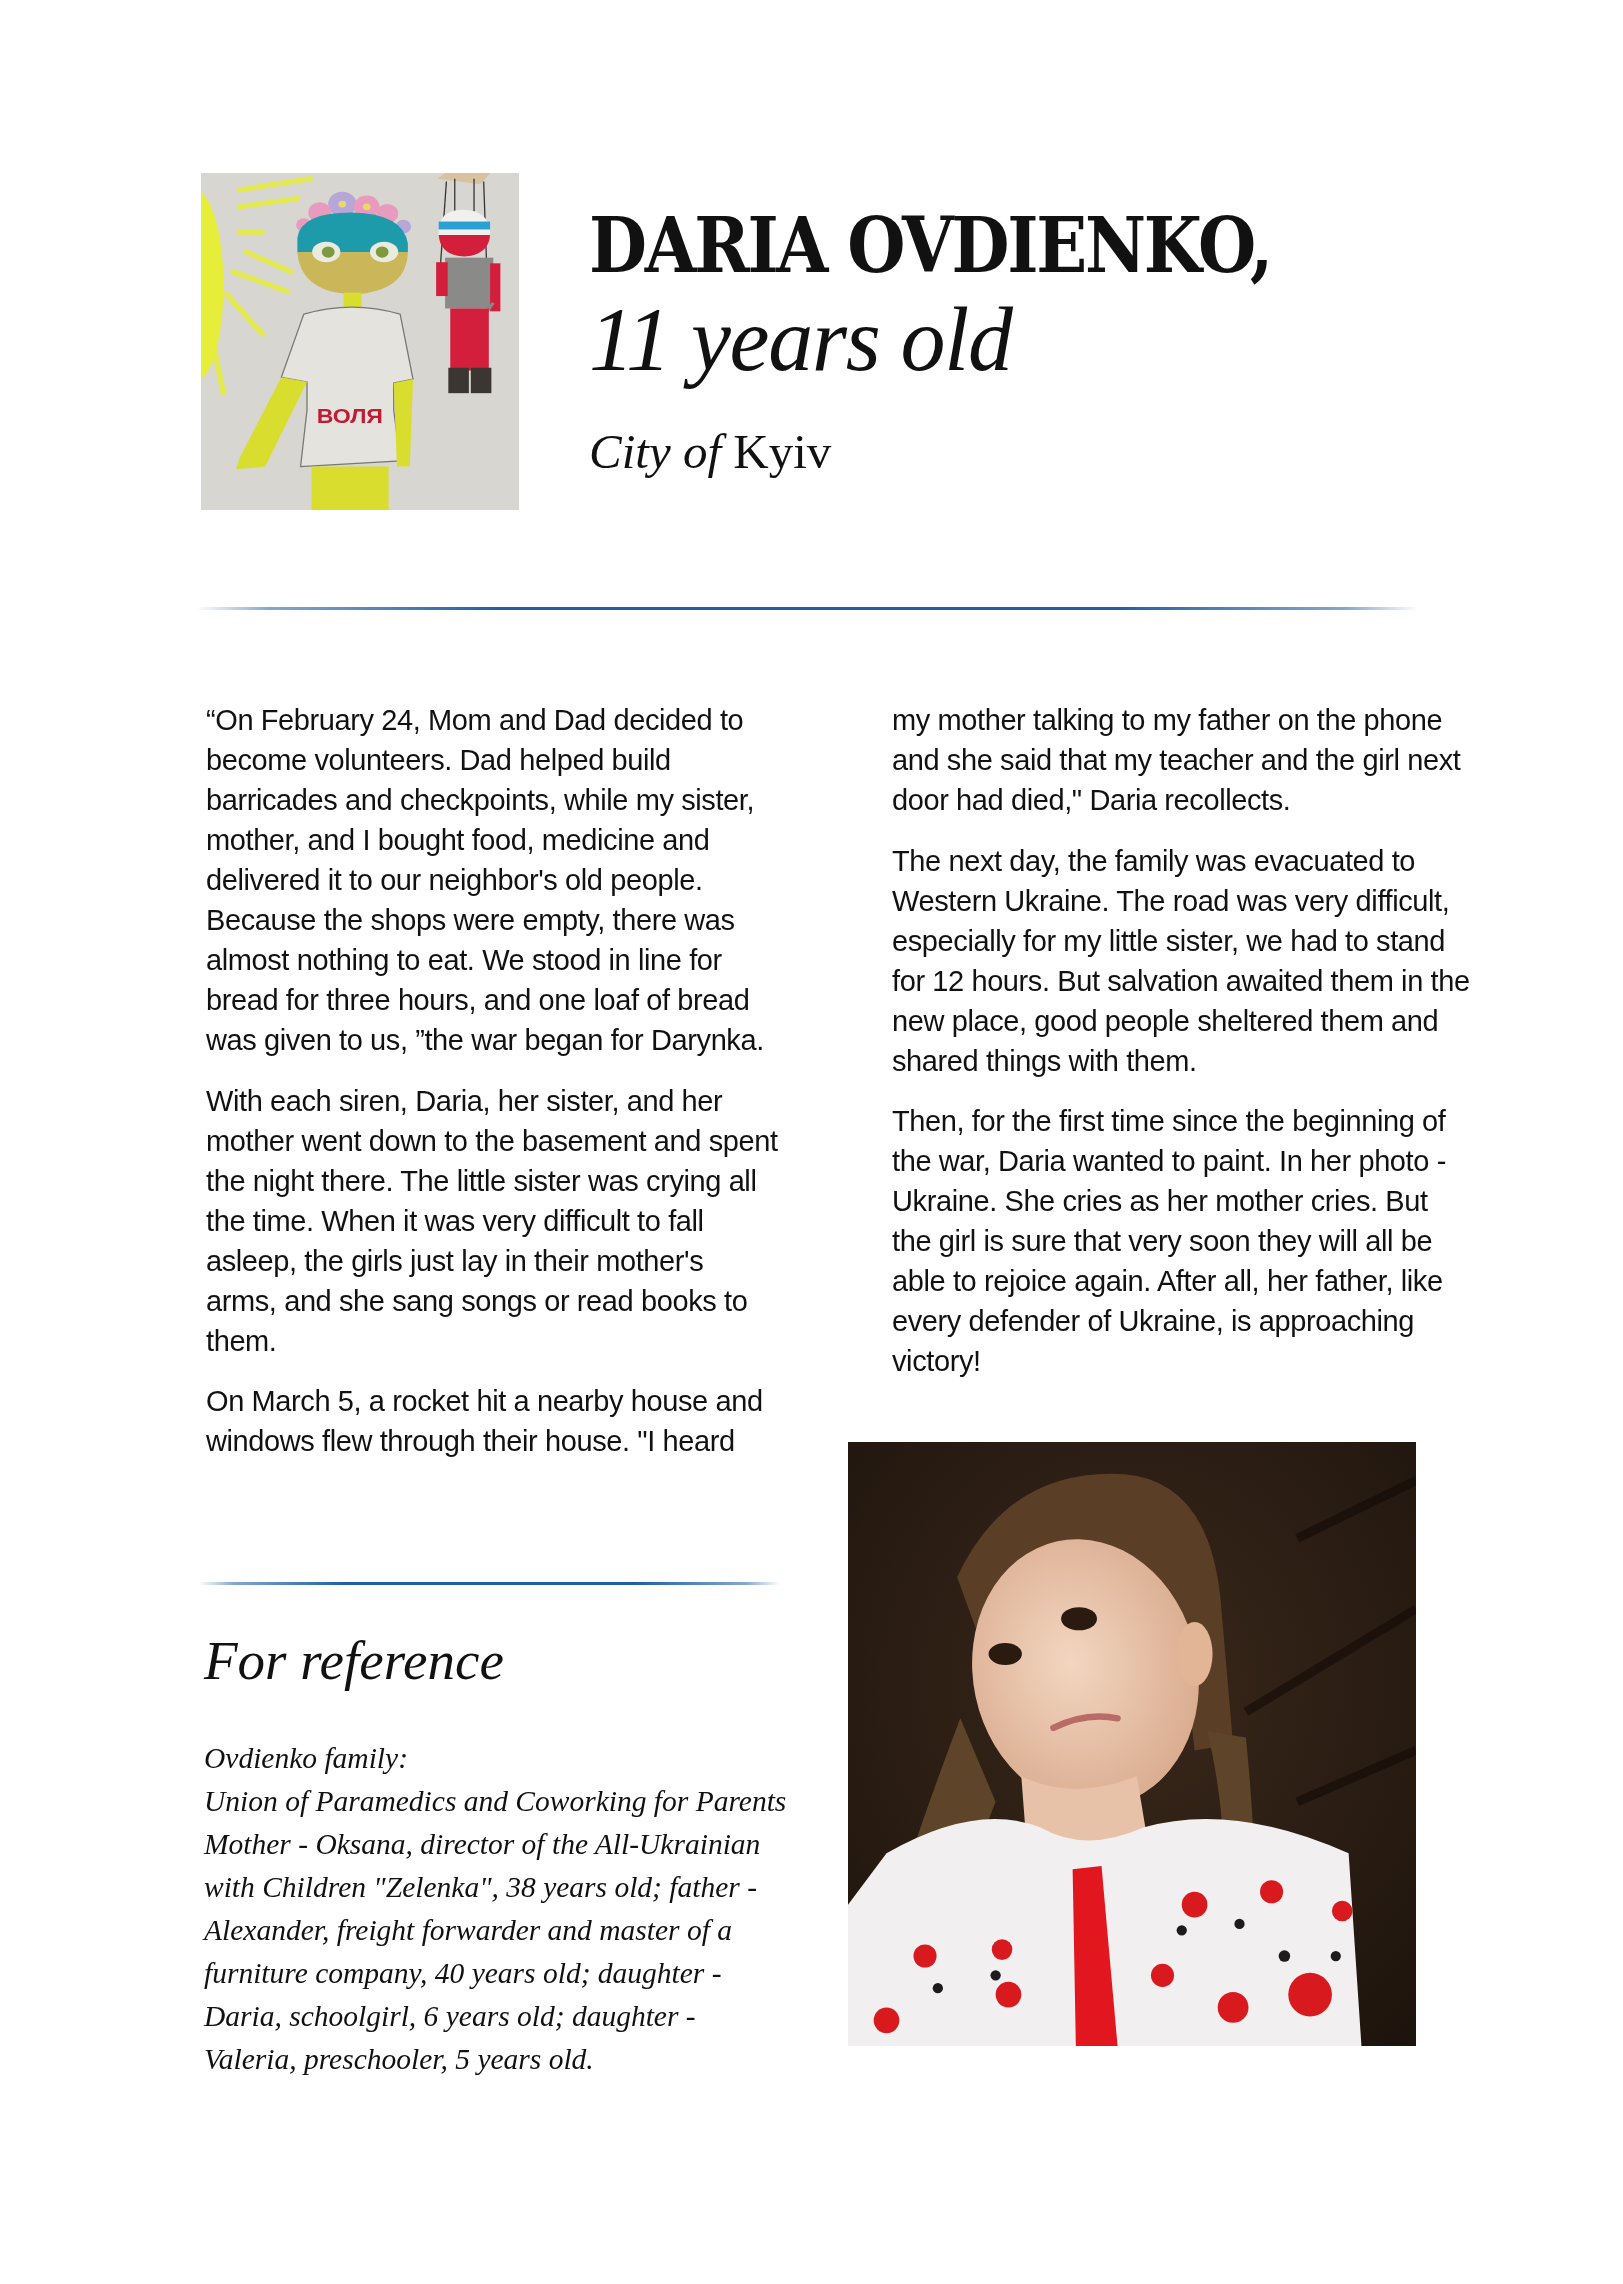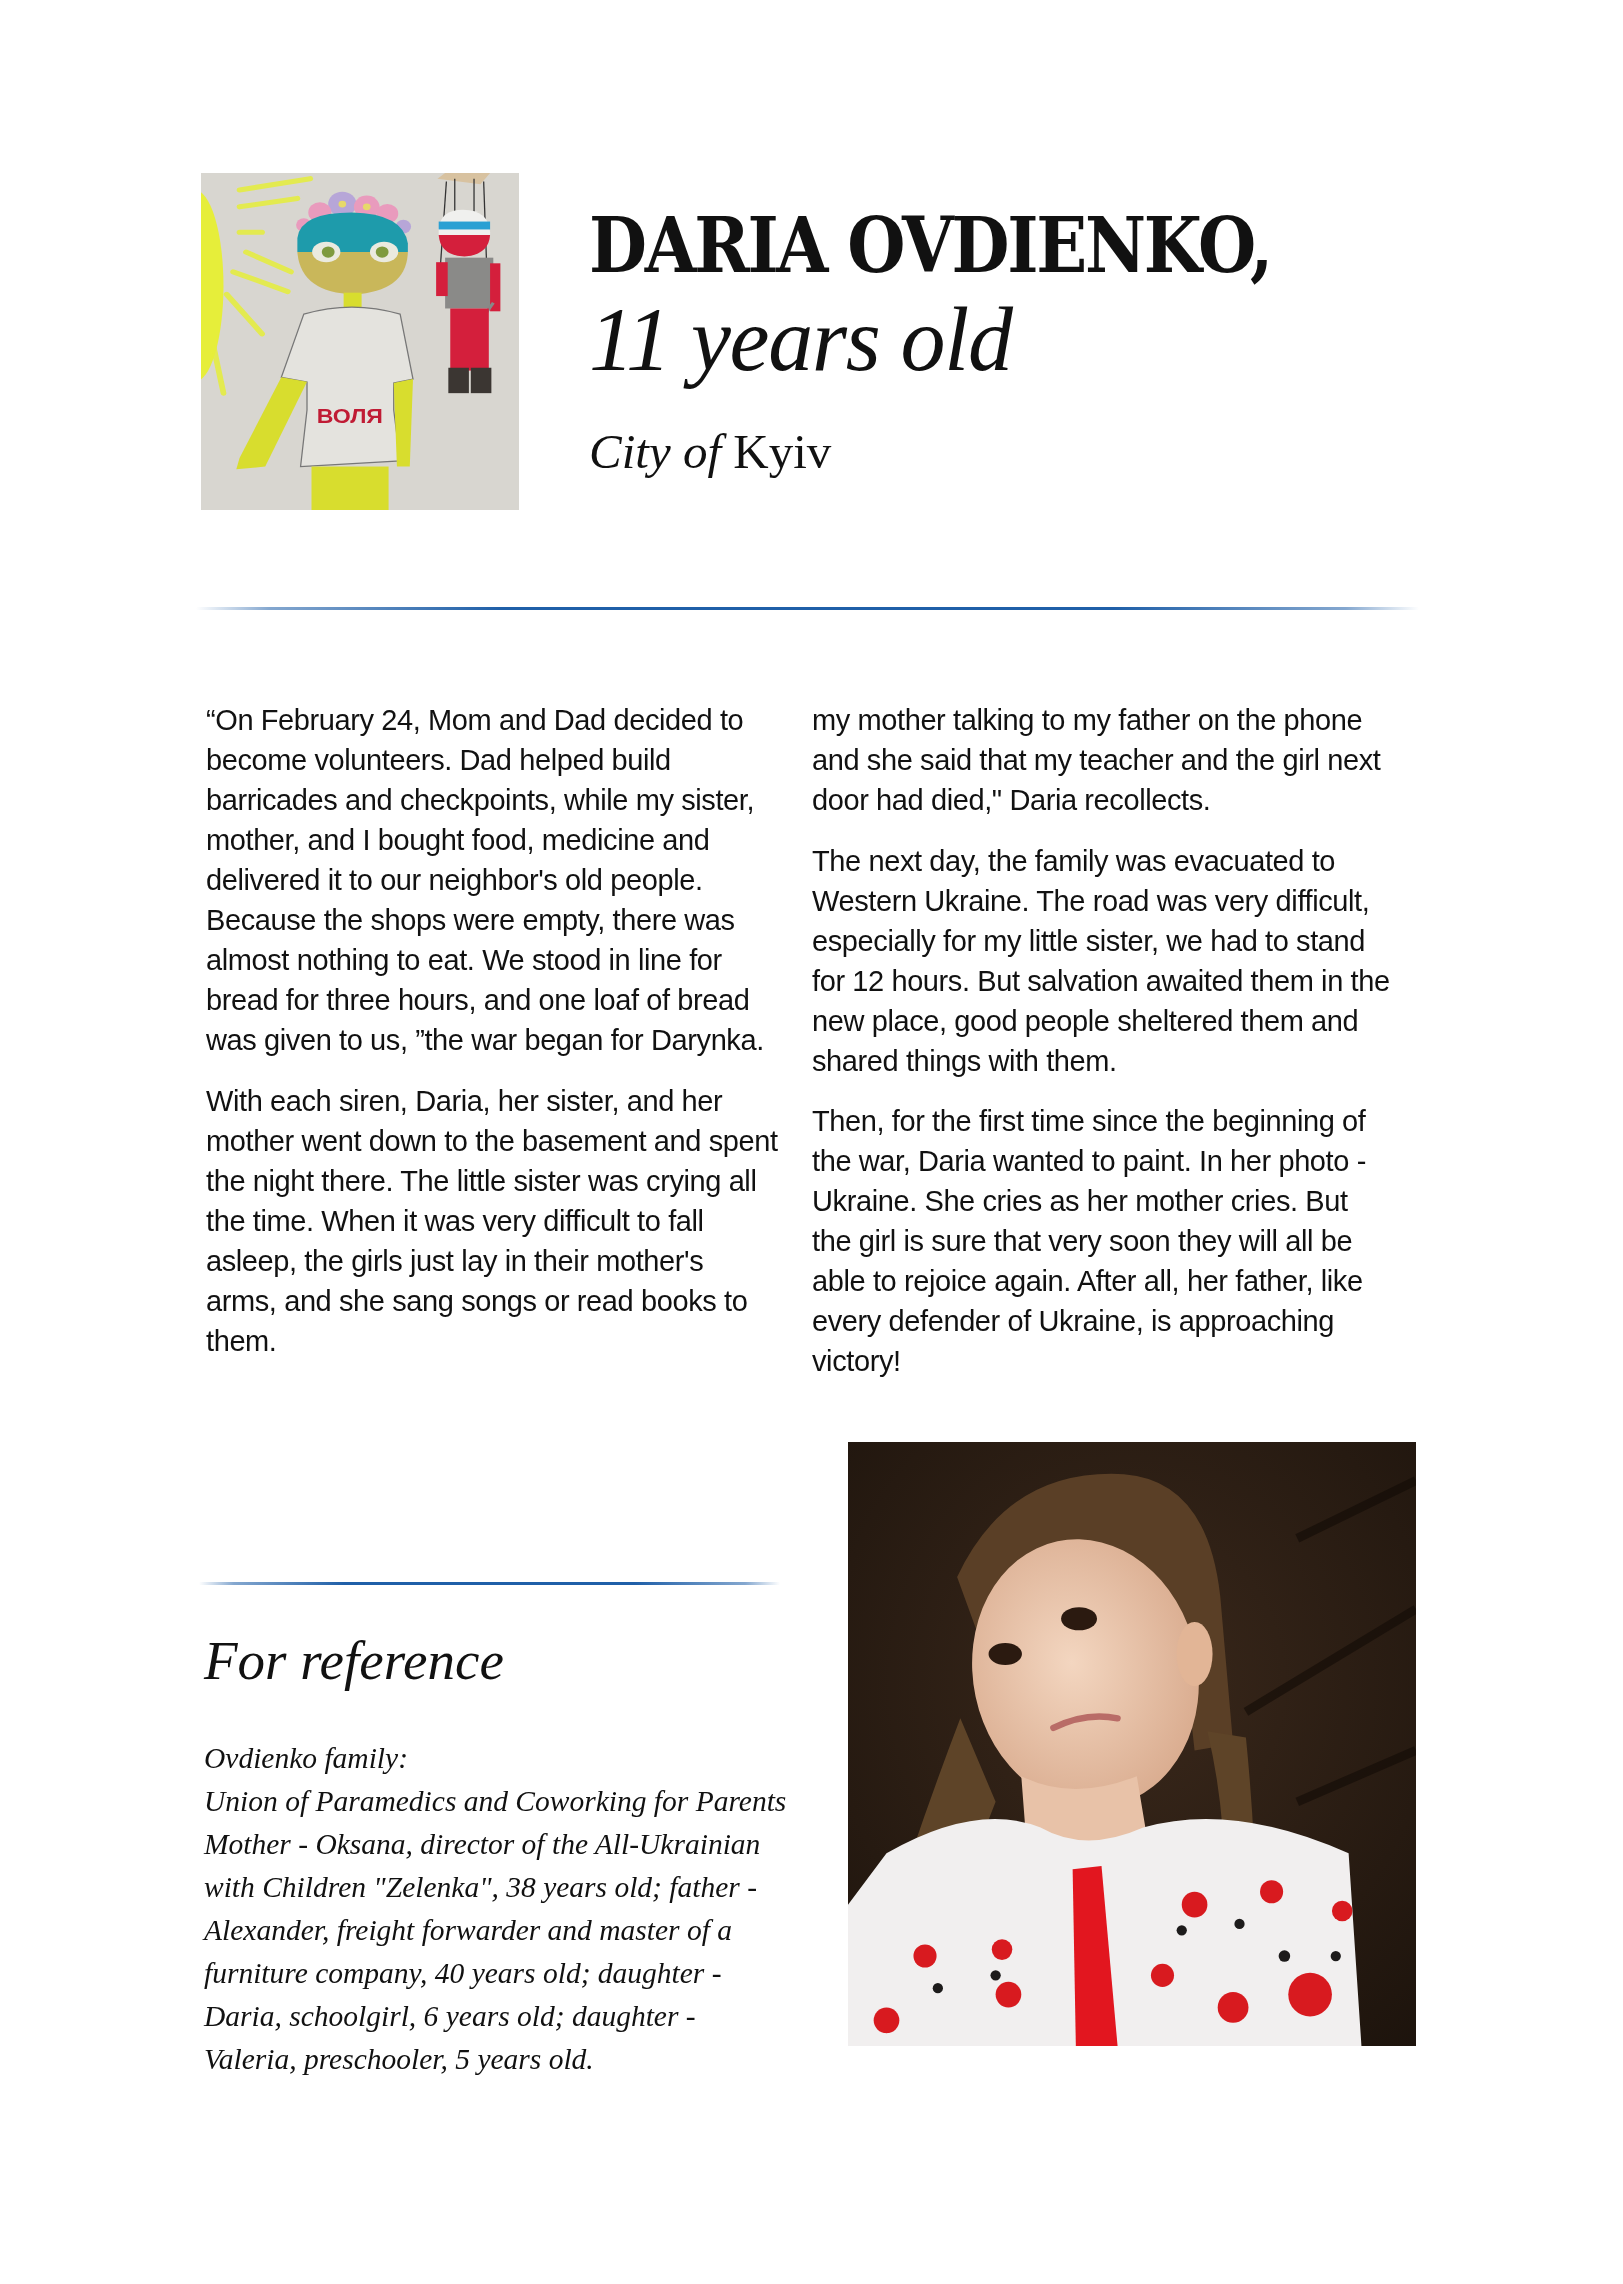--- a/index.html
+++ b/index.html
@@ -45,21 +45,21 @@
   .divider-ref { left: 199px; top: 1582px; width: 581px; }
 
   
   .col {
     font-family: "Liberation Sans", "DejaVu Sans", sans-serif;
     font-size: 29px; line-height: 40px; color: #111;
     letter-spacing: -0.4px;
   }
   .col p { margin: 0 0 20.5px 0; }
   .col-left { left: 206px; top: 700px; width: 575px; }
-  .col-right { left: 812px; top: 700px; width: 578px; }
+  .col-right { left: 892px; top: 700px; width: 578px; }
 
   
   .ref-heading {
     left: 204px; top: 1625px; margin: 0;
     font-family: "Liberation Serif", "DejaVu Serif", serif;
     font-style: italic; font-weight: normal; font-size: 55px; line-height: 71px;
     white-space: nowrap;
   }
   .ref-body {
     left: 204px; top: 1737px; width: 616px;
@@ -147,20 +147,21 @@
 <div class="abs city">
   <span class="it">City of</span>
   <span>Kyiv</span>
 </div>
 
 <div class="abs divider divider-top"></div>
 
 <div class="abs col col-left">
   <p>“On February 24, Mom and Dad decided to become volunteers. Dad helped build barricades and checkpoints, while my sister, mother, and I bought food, medicine and delivered it to our neighbor's old people. Because the shops were empty, there was almost nothing to eat. We stood in line for bread for three hours, and one loaf of bread was given to us, ”the war began for Darynka.</p>
   <p>With each siren, Daria, her sister, and her mother went down to the basement and spent the night there. The little sister was crying all the time. When it was very difficult to fall asleep, the girls just lay in their moth­er's arms, and she sang songs or read books to them.</p>
+  <p>On March 5, a rocket hit a nearby house and windows flew through their house. "I heard</p>
 </div>
 
 <div class="abs col col-right">
   <p>my mother talking to my father on the phone and she said that my teacher and the girl next door had died," Daria recollects.</p>
   <p>The next day, the family was evacuated to Western Ukraine. The road was very diffi­cult, especially for my little sister, we had to stand for 12 hours. But salvation awaited them in the new place, good people shel­tered them and shared things with them.</p>
   <p>Then, for the first time since the beginning of the war, Daria wanted to paint. In her photo - Ukraine. She cries as her mother cries. But the girl is sure that very soon they will all be able to rejoice again. After all, her father, like every defender of Ukraine, is approaching victory!</p>
 </div>
 
 <div class="abs divider divider-ref"></div>
 <h2 class="abs ref-heading">For reference</h2>

